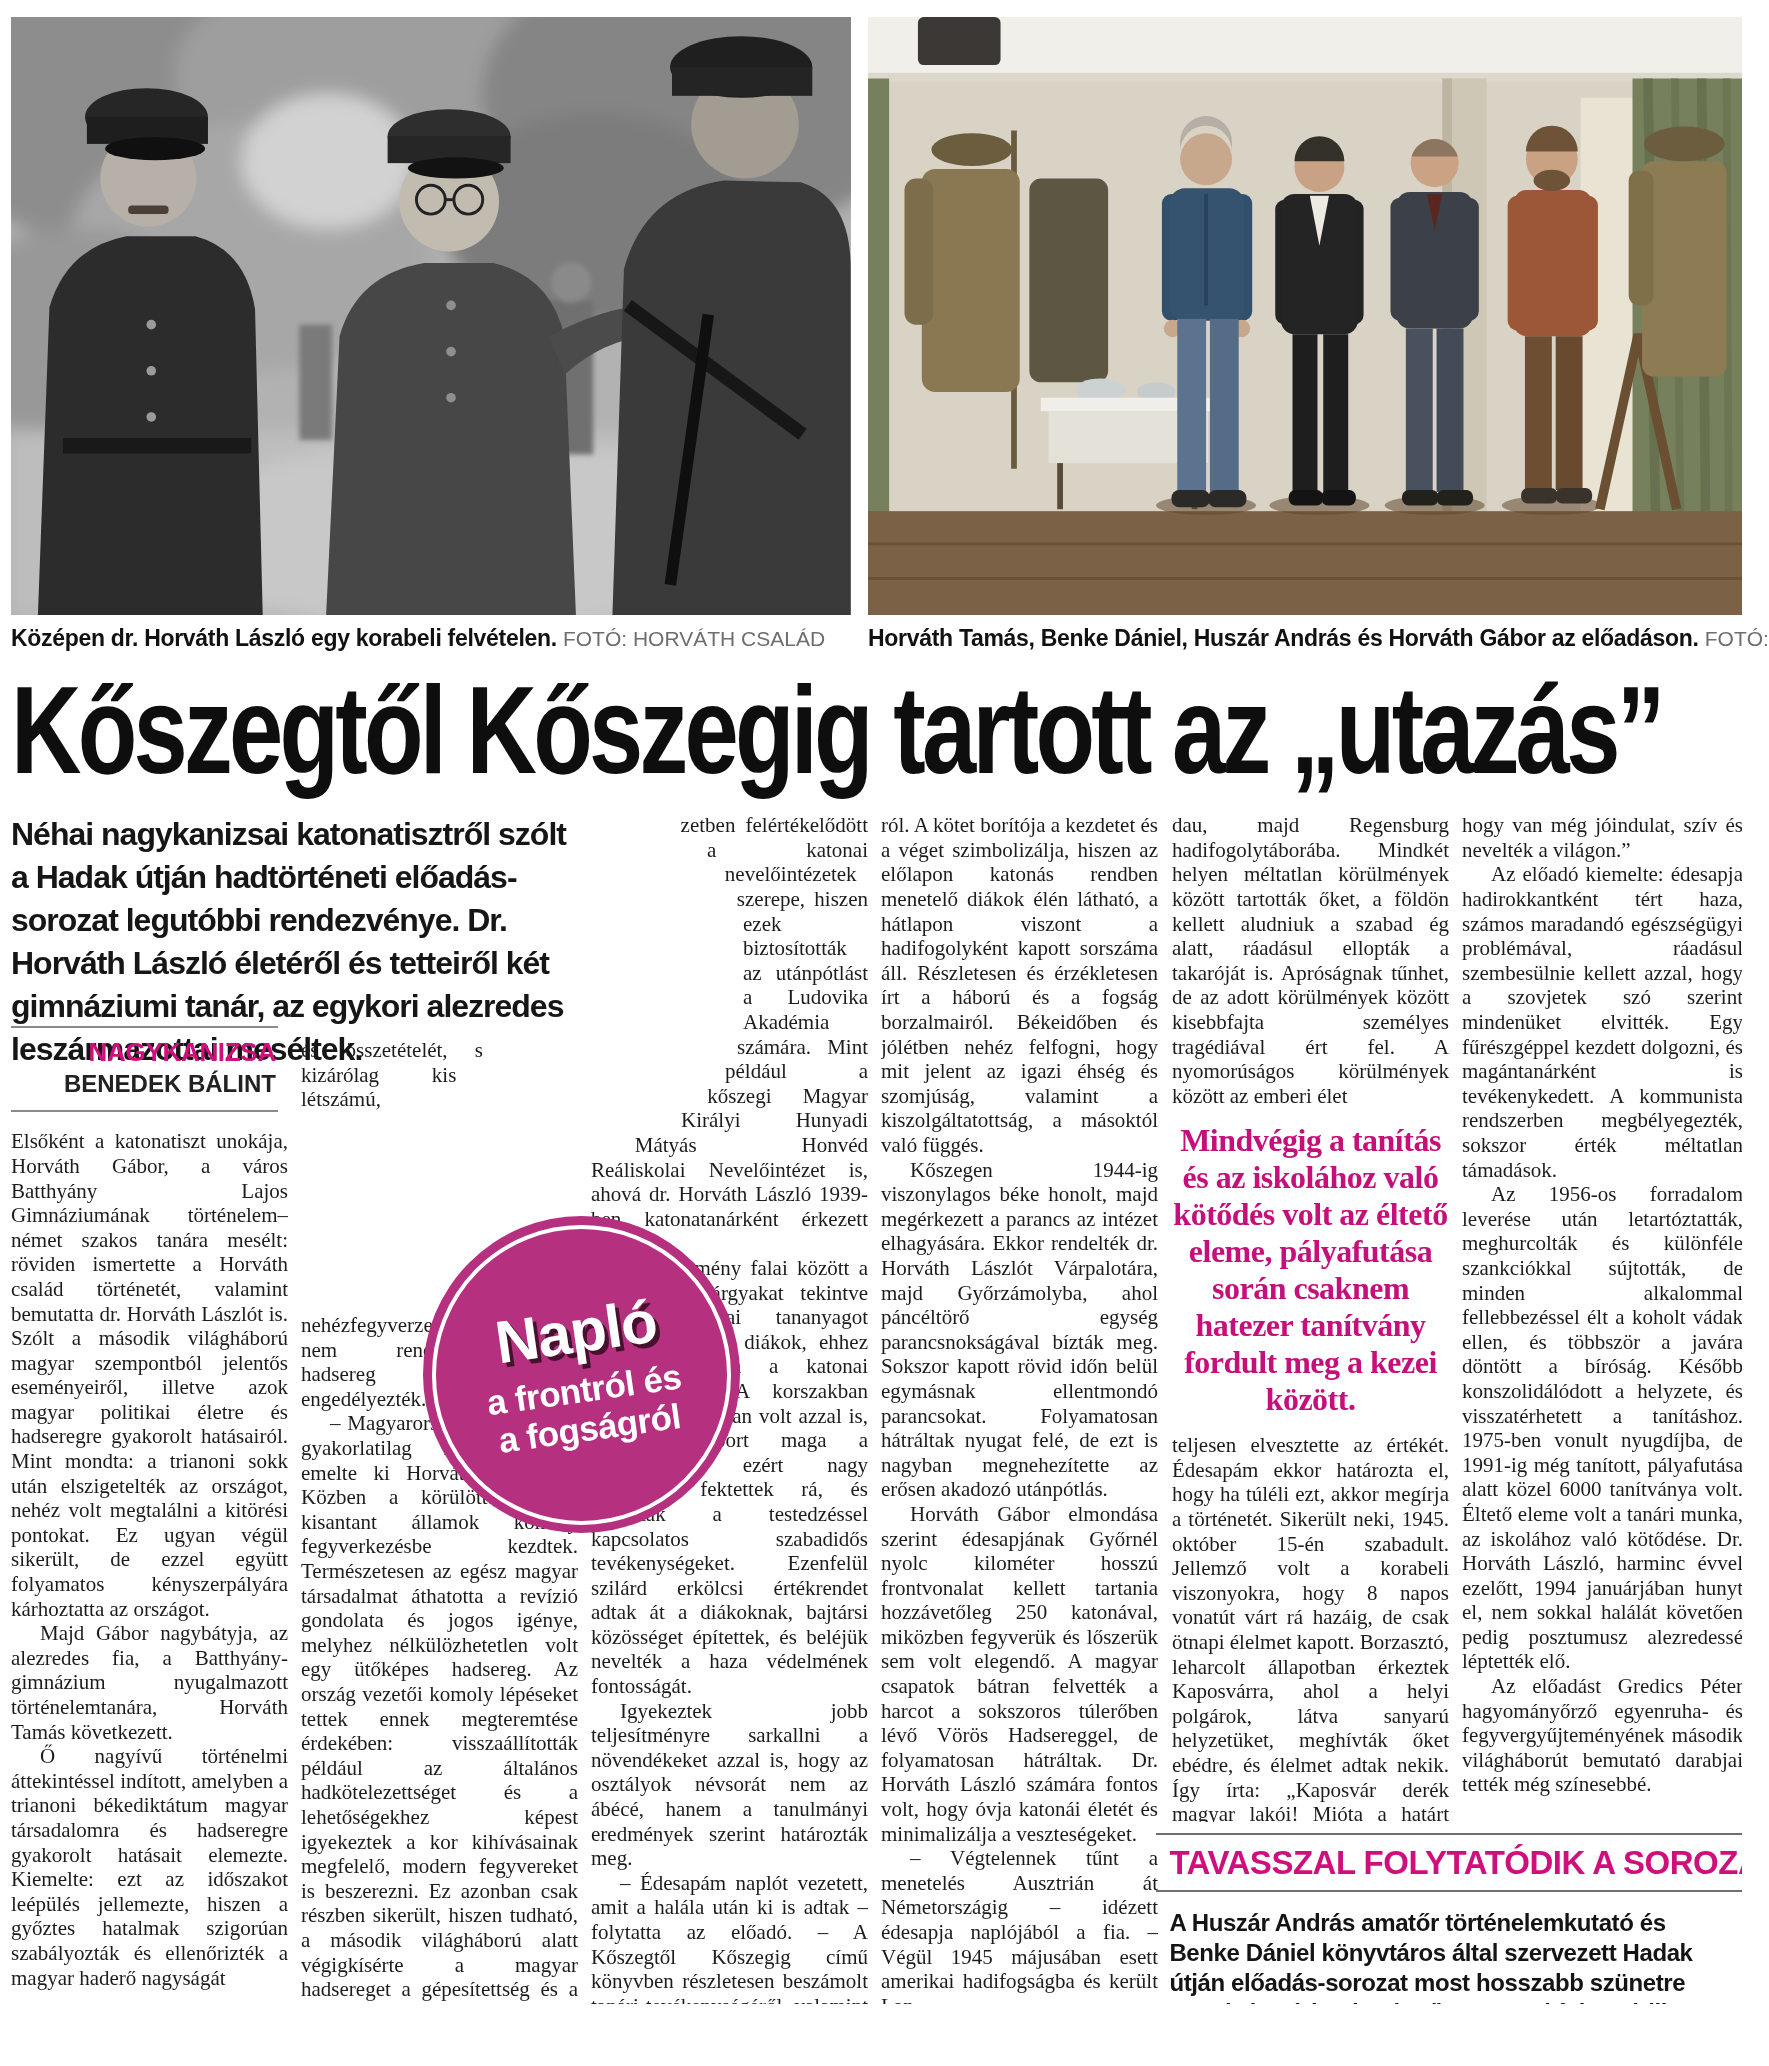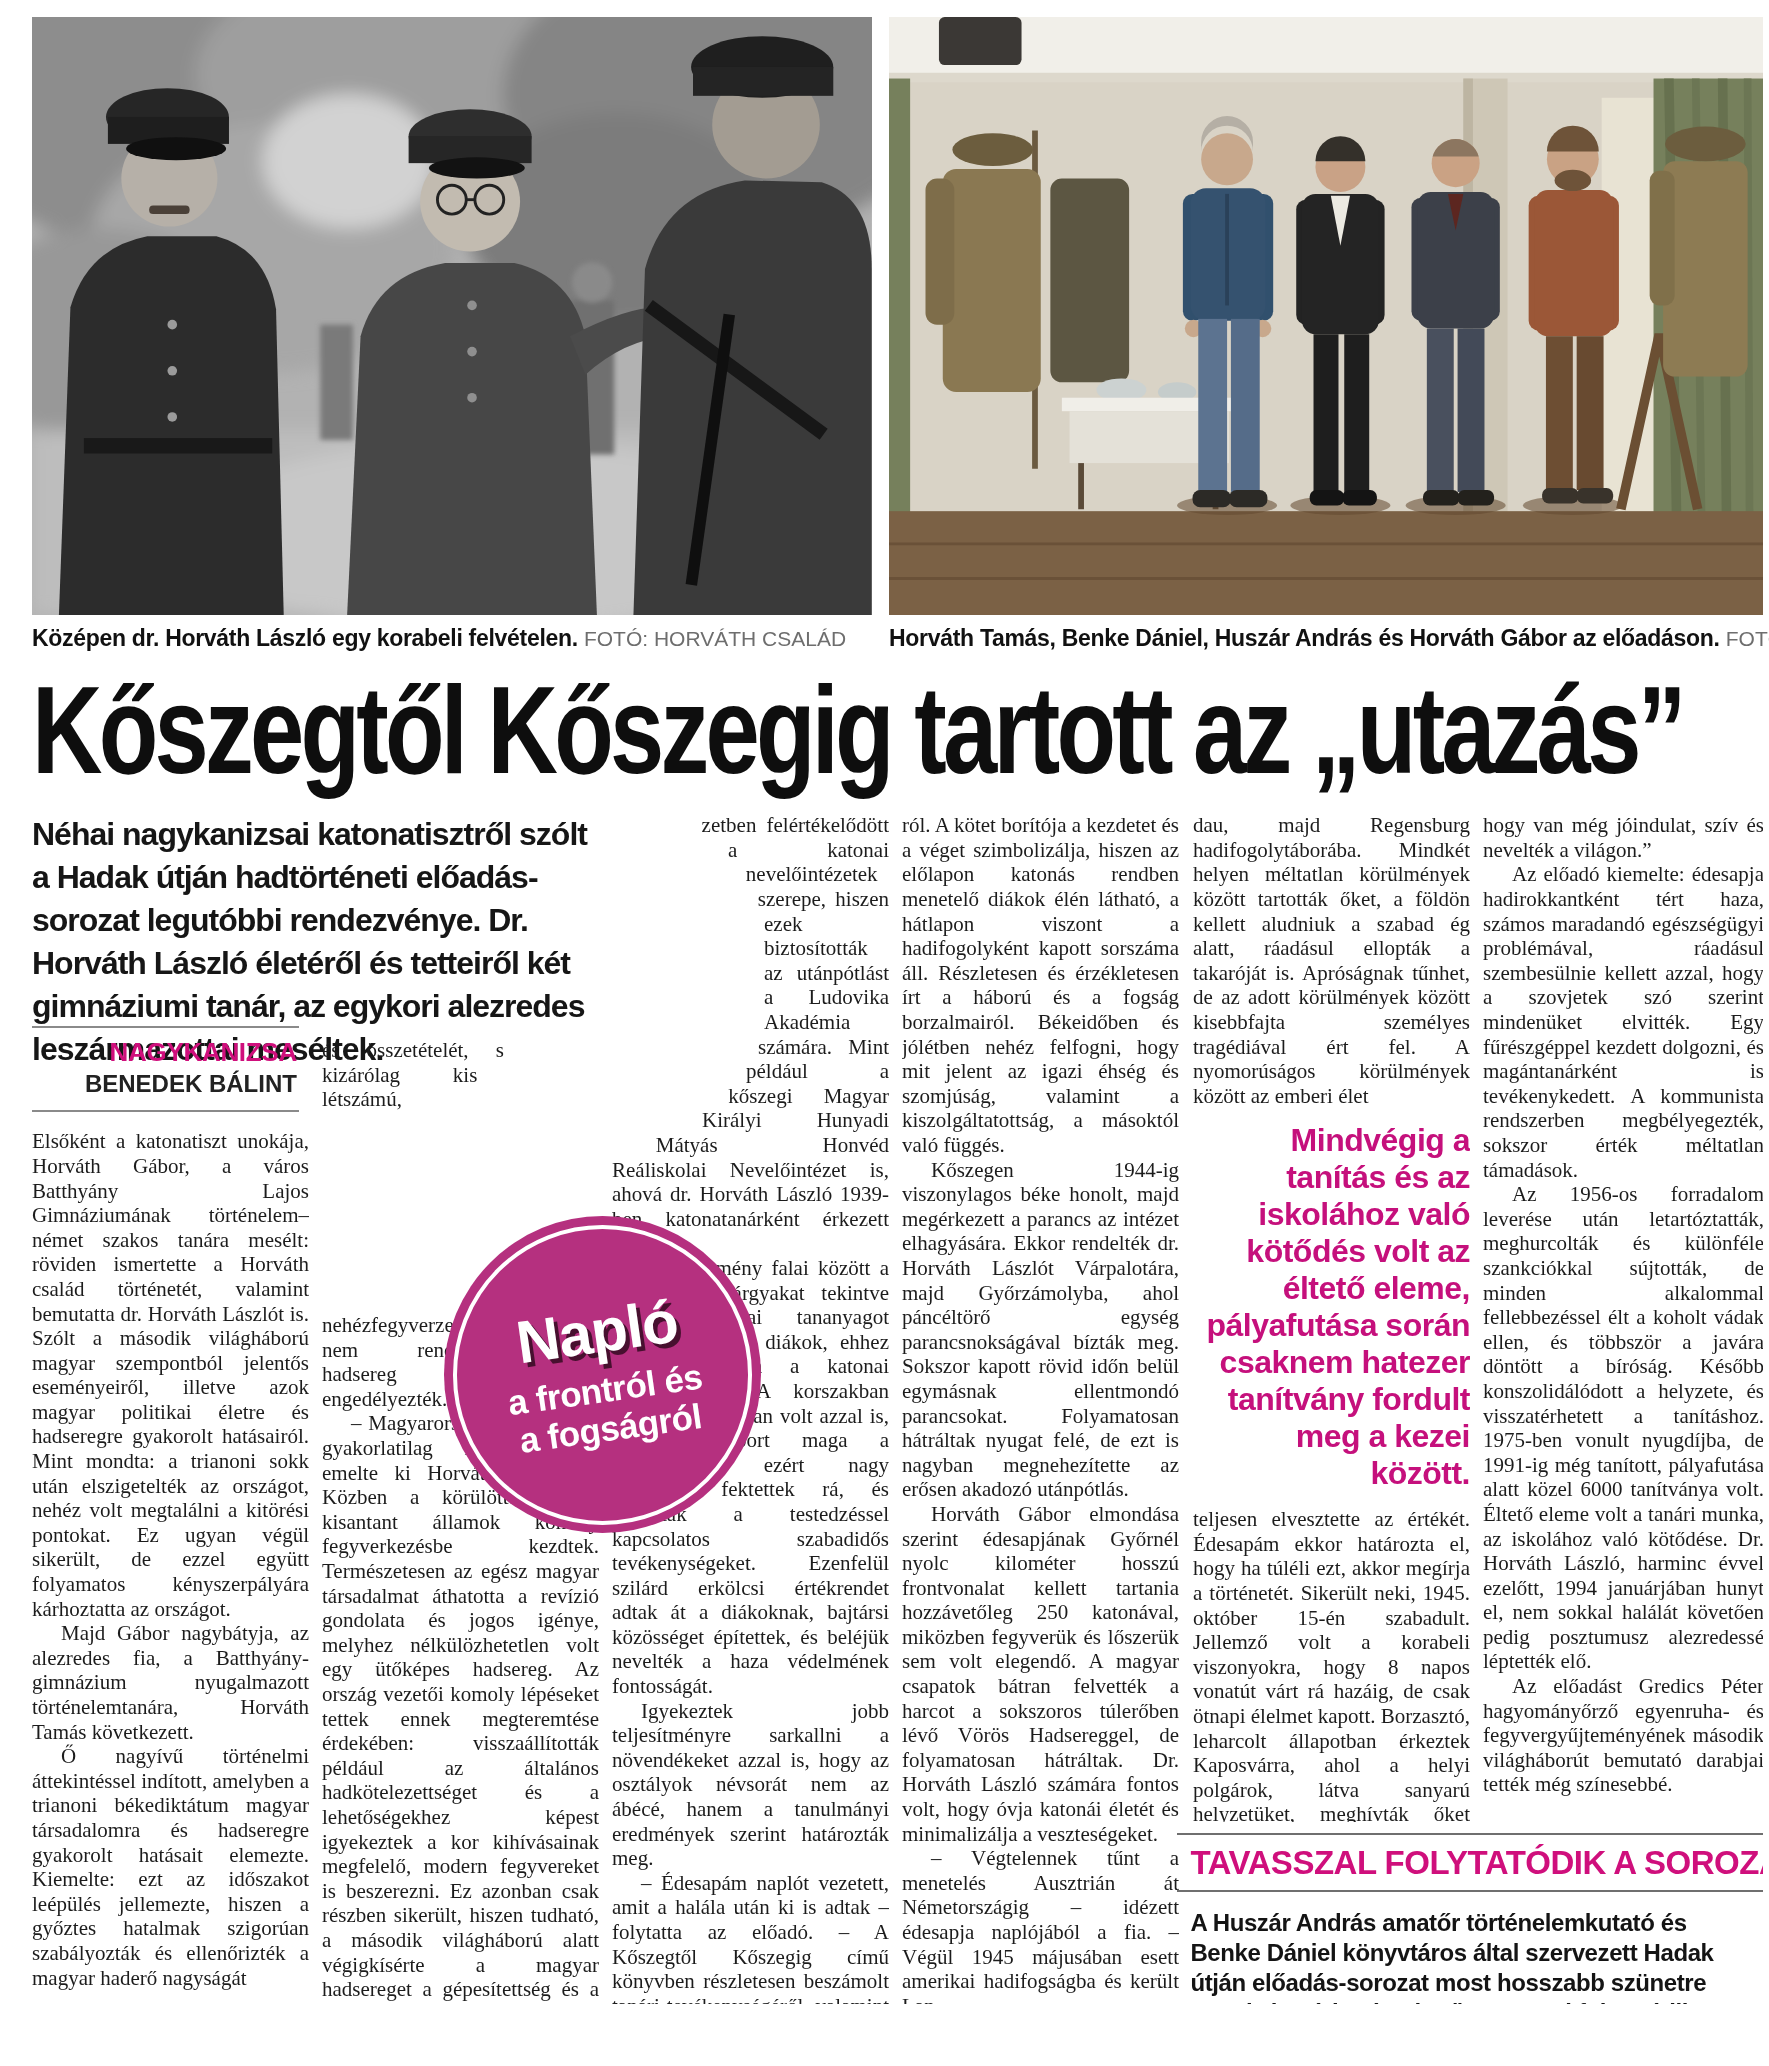--- a/index.html
+++ b/index.html
@@ -1,18 +1,18 @@
 <!DOCTYPE html>
 <html lang="hu"><head>
 <meta charset="utf-8">
 <style>
   html,body{margin:0;padding:0;background:#e9e9e9}
   .page{position:relative;width:1770px;height:2066px;background:#ffffff;overflow:hidden;
         font-family:"Liberation Sans",sans-serif;color:#1a1a1a}
-  .inner{position:absolute;left:32px;top:17.3px;width:1731px}
+  .inner{position:absolute;left:11px;top:17.3px;width:1731px}
 
   
   .photos{display:flex;gap:17.3px}
   figure{margin:0}
   .fig-left{width:840px}
   .fig-right{width:874px}
   .photo{display:block;width:100%;height:598px;background:#c9c9c9}
   figcaption{margin-top:9.6px;font-size:23px;font-weight:700;color:#111;letter-spacing:-0.3px;white-space:nowrap}
   .credit{font-weight:400;color:#6e6e6e;font-size:21px;letter-spacing:0}
 
@@ -52,22 +52,22 @@
   .badge-l2{font-size:35px;line-height:40px;margin-top:7.7px;letter-spacing:-0.5px}
   .badge-l3{font-size:35px;line-height:38px;letter-spacing:-0.5px}
 
   
   .cut-right{float:right;width:159px;height:327px;margin-top:179px;
              shape-outside:circle(169px at 165px 160px)}
   .cut-left{float:left;width:152px;height:327px;margin-top:403px;
             shape-outside:circle(169px at -11.5px 160px)}
 
   
-  .pullquote{font-family:Liberation Sans, sans-serif;font-size:32px;line-height:37px;font-weight:700;
-             color:#c5107c;margin:13.4px 0 15.4px;text-align:right;letter-spacing:-0.5px}
+  .pullquote{font-family:Liberation Serif, serif;font-size:32px;line-height:37px;font-weight:700;
+             color:#c5107c;margin:13.4px 0 15.4px;text-align:center;letter-spacing:-0.5px}
 
   
   .footer-box{position:absolute;left:1145px;top:1020px;width:586px}
   .fb-rule{border-top:2.9px solid #6f6f6f;height:0}
   .fb-title{font-size:33px;font-weight:700;color:#cf0f7c;padding:8.6px 0 8.6px 13.4px;letter-spacing:-0.5px;white-space:nowrap}
   .fb-body{font-size:24px;line-height:30px;font-weight:700;color:#141414;padding:15.4px 3.8px 0 13.4px;letter-spacing:-0.4px}
 </style>
 </head>
 <body>
 

